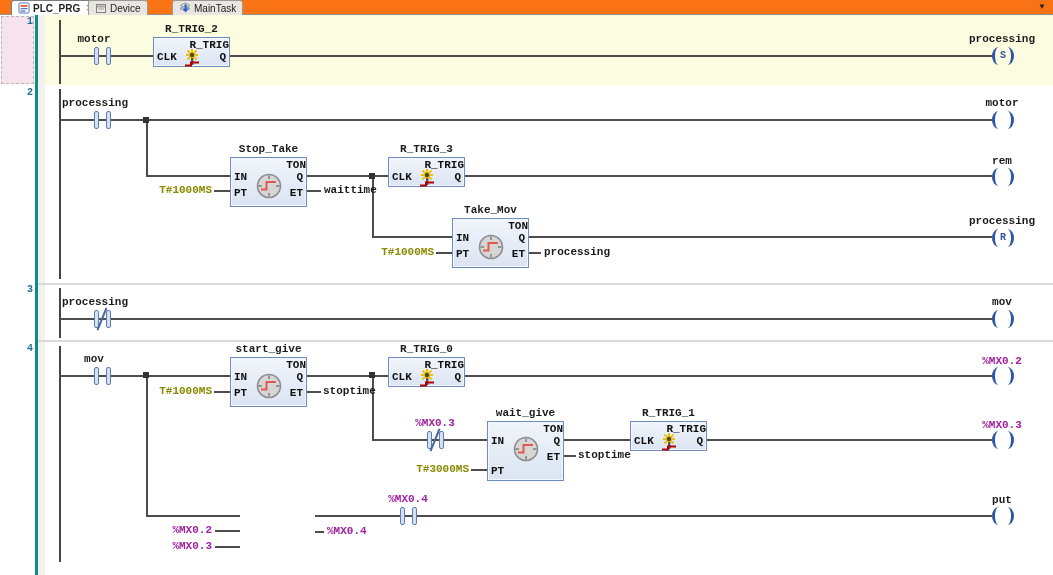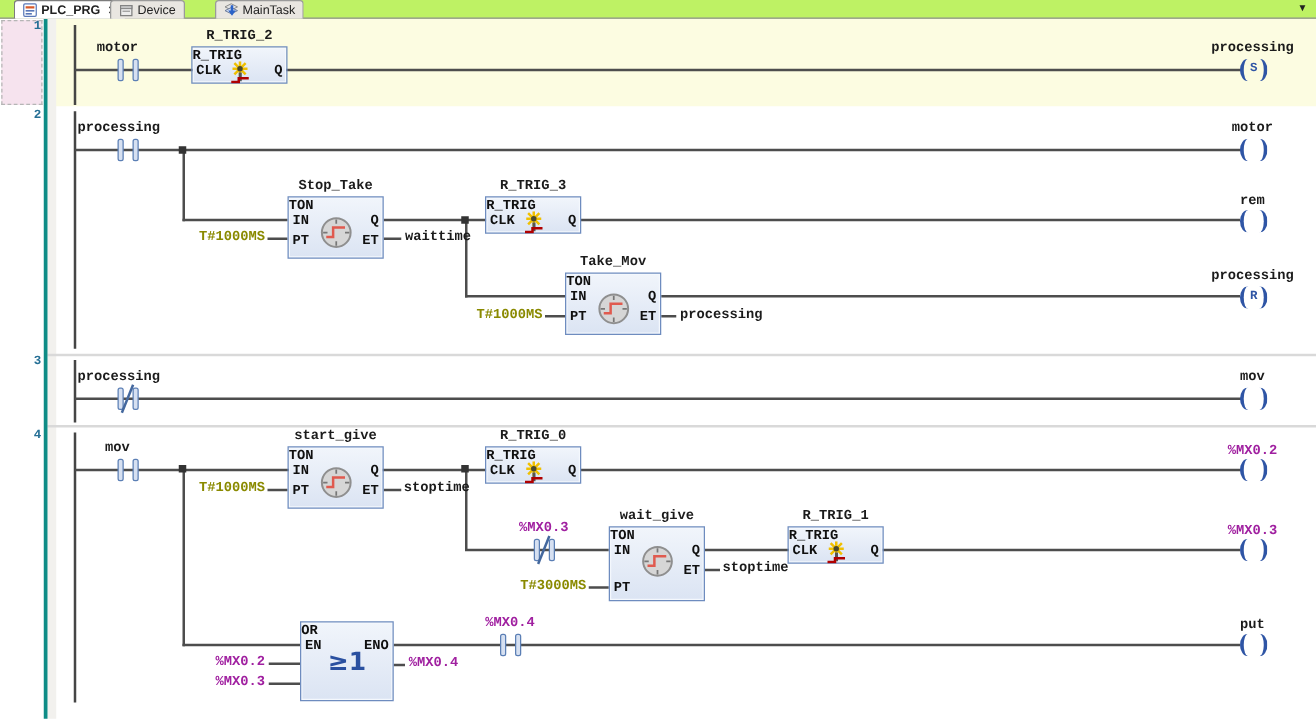--- a/index.html
+++ b/index.html
@@ -2,21 +2,21 @@
 <html><head>
 <meta charset="utf-8">
 <style>
   * { margin:0; padding:0; box-sizing:border-box; }
   body { width:1053px; height:575px; overflow:hidden; background:#fff;
          font-family:"Liberation Sans", sans-serif; }
   #screen { position:relative; width:1053px; height:575px; background:#ffffff; }
 
   
   #tabbar { position:absolute; left:0; top:0; width:1053px; height:15px;
-            background:#bef264; border-bottom:1px solid #8f8f8f; z-index:30; }
+            background:#f97316; border-bottom:1px solid #8f8f8f; z-index:30; }
   .tab { position:absolute; top:0; height:15px; display:flex; align-items:center;
          gap:3px; padding:0 6px; font-size:10px; color:#222;
          border:1px solid #9a9a9a; border-bottom:none; border-radius:3px 3px 0 0;
          background:#e9e6e1; cursor:default; }
   .tab.active { background:#ffffff; font-weight:bold; border-color:#7c7c7c; }
   .tab .ticon { display:inline-flex; width:12px; height:12px; }
   .tclose { font-size:9px; font-weight:bold; color:#333; margin-left:3px; }
   #tab-overflow { position:absolute; right:7px; top:2px; font-size:8px; color:#222; }
 
   
@@ -53,21 +53,21 @@
   .coil { position:absolute; width:24px; height:18px; z-index:5; }
   .coil .aL { position:absolute; left:1px; top:0; width:13px; height:18px;
               border-left:3px solid #2f55a5; border-radius:50%; }
   .coil .aR { position:absolute; right:1px; top:0; width:13px; height:18px;
               border-right:3px solid #2f55a5; border-radius:50%; }
   .coil .mod { position:absolute; left:0; right:0; top:3px; text-align:center;
                font:bold 10px "Liberation Mono", monospace; color:#2f55a5; }
 
   .fb { position:absolute; background:linear-gradient(180deg,#f1f5fb 0%,#dbe4f3 100%);
         border:1px solid #6e8cbf; box-shadow:inset 0 0 0 1px #f4f8fd; z-index:5; }
-  .fb .bt { position:absolute; left:0; right:0; top:1px; text-align:left;
+  .fb .bt { position:absolute; left:0; right:0; top:1px; text-align:right;
             font:bold 11px "Liberation Mono", monospace; color:#101010; }
   .fb .pin { position:absolute; font:bold 11px "Liberation Mono", monospace; color:#101010; }
   .fb .pl { left:3px; } .fb .pr { right:3px; }
   .fb .ico { position:absolute; }
   .fb .orsym { position:absolute; left:0; right:0; top:19px; text-align:center;
                font:bold 20px "DejaVu Sans", sans-serif; color:#2a50a0; }
   .bname { position:absolute; font:bold 11px "Liberation Mono", monospace; color:#1b1b1b;
            text-align:center; white-space:nowrap; z-index:5; }
 </style>
 </head>
@@ -361,26 +361,20 @@
         <polyline points="2,16.5 8,16.5 8,13.5 16,13.5" fill="none" stroke="#b00000" stroke-width="2"></polyline>
       </svg>
   </div>
   <div class="lbl addr" style="left:952px;top:419px;width:100px">%MX0.3</div>
   <div class="coil" style="left:991px;top:431px">
     <span class="aL"></span>
     <span class="aR"></span>
   </div>
 
   <div class="wh" style="left:146px;top:515px;width:94px"></div>
-  <div class="fb" style="left:240px;top:497px;width:75px;height:64px">
-    <span class="bt">OR</span>
-    <span class="pin pl" style="top:13px">EN</span>
-    <span class="pin pr" style="top:13px">ENO</span>
-    <span class="orsym">≥1</span>
-  </div>
   <div class="wh" style="left:215px;top:530px;width:25px"></div>
   <div class="lbl addr lit-pos" style="left:158px;top:524px;width:54px;text-align:right">%MX0.2</div>
   <div class="wh" style="left:215px;top:546px;width:25px"></div>
   <div class="lbl addr" style="left:158px;top:540px;width:54px;text-align:right">%MX0.3</div>
   <div class="wh" style="left:315px;top:531px;width:9px"></div>
   <div class="lbl addr la" style="left:327px;top:525px;width:55px">%MX0.4</div>
   <div class="wh" style="left:315px;top:515px;width:677px"></div>
   <div class="lbl addr" style="left:373px;top:493px;width:70px">%MX0.4</div>
   <div class="contact" style="left:400px;top:507px">
     <span class="b b1"></span>

